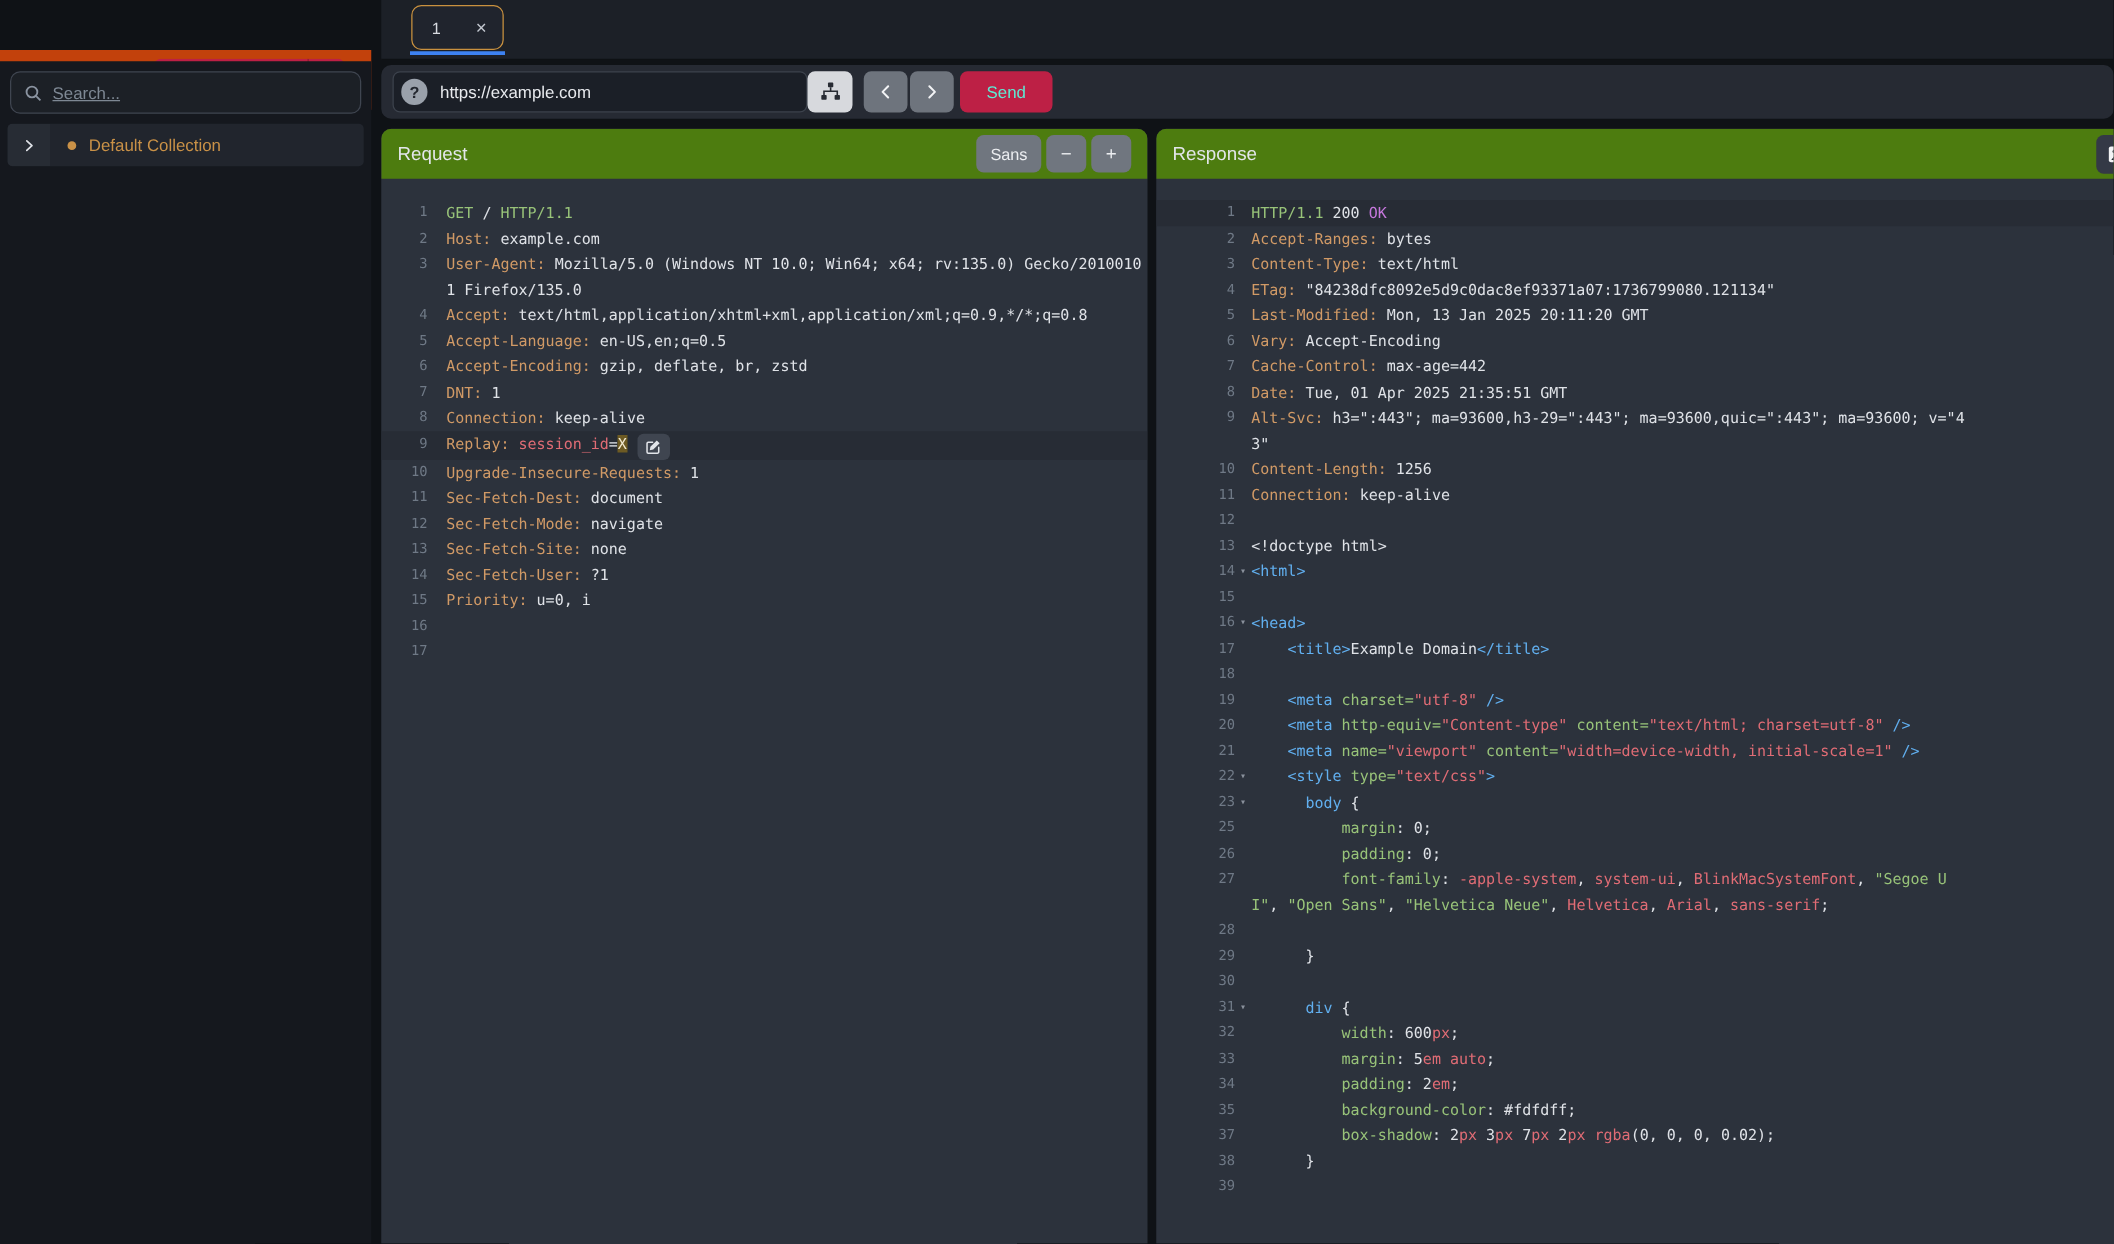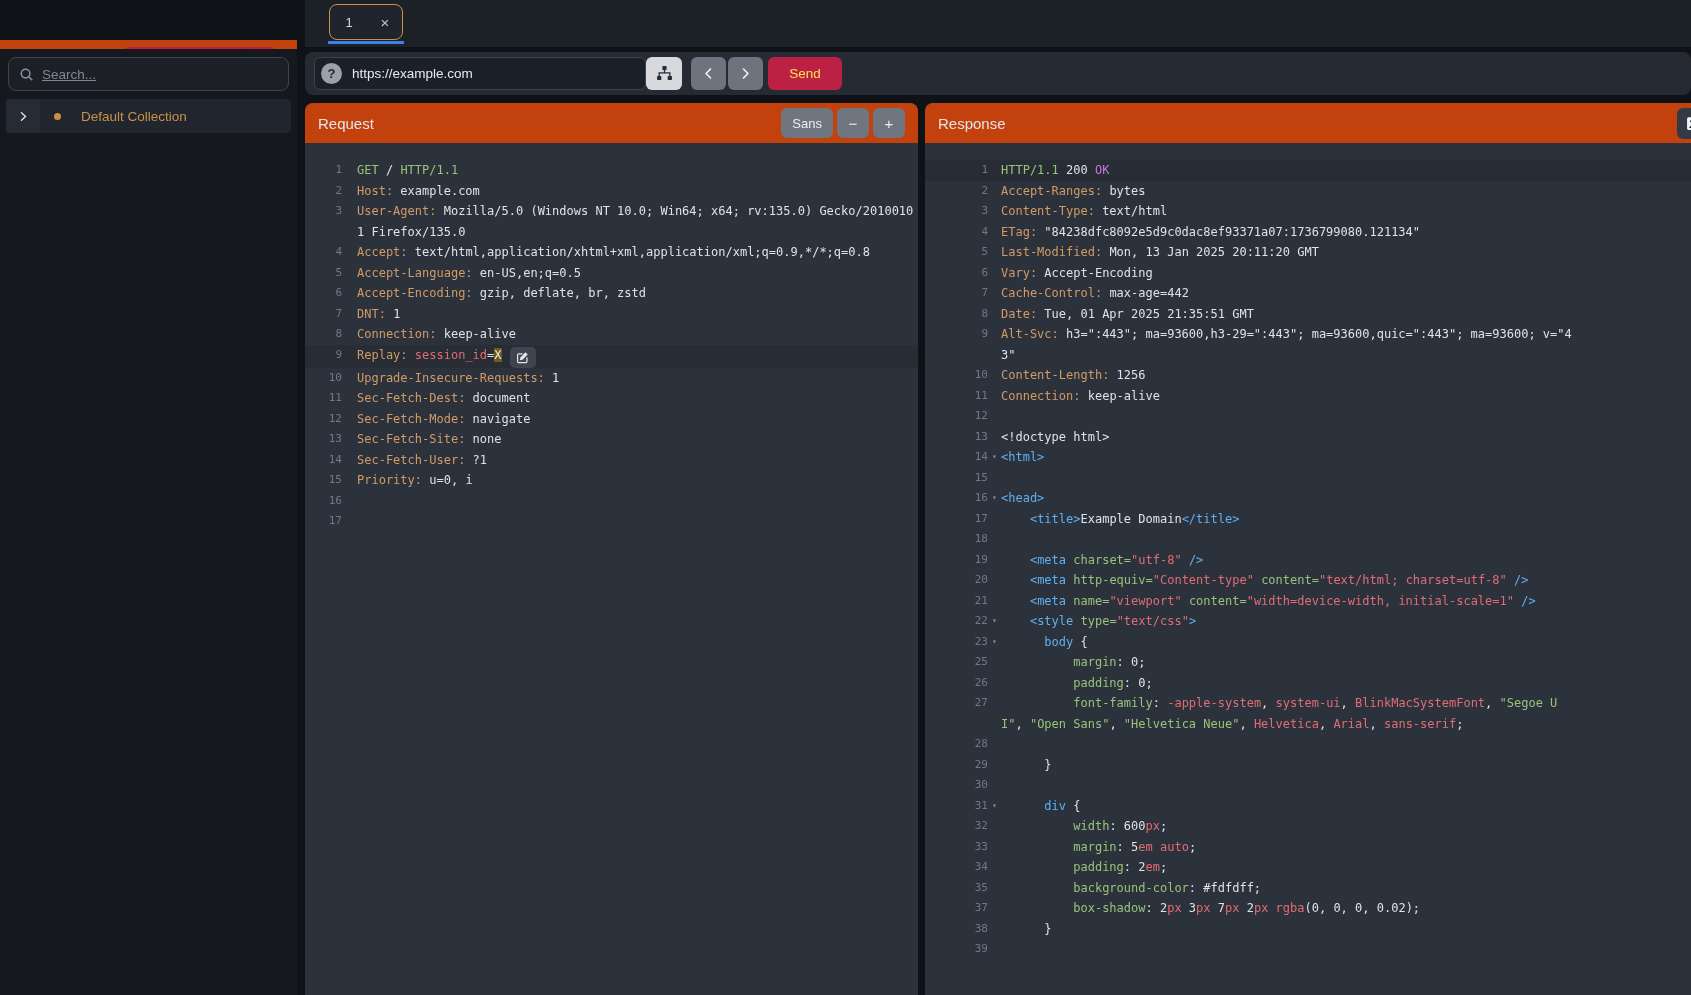--- a/index.html
+++ b/index.html
@@ -14,48 +14,48 @@
   .ns-main { background:#bd2045; color:#fff; font-size:13.5px; display:flex; align-items:center; gap:7px; padding:0 14px; }
   .ns-plus { font-size:16px; line-height:1; }
   .ns-arrow { background:#bd2045; border-left:1px solid #8f1834; color:#fff; width:30px; display:flex; align-items:center; justify-content:center; font-size:11px; }
 
   
   .sidebar { position:absolute; left:0; top:49px; width:297px; height:946px; background:#15181e; }
   .search-box { position:absolute; left:8px; top:8px; width:281px; height:34px; background:#1c2026; border:1px solid #3f4550; border-radius:8px; display:flex; align-items:center; gap:8px; padding:0 10px; }
   .search-ph { color:#7e8894; font-size:13.5px;text-decoration:underline; }
   .collection-row { position:absolute; left:6px; top:50px; width:285px; height:34px; background:#21252d; border-radius:4px; display:flex; align-items:stretch; overflow:hidden; cursor:pointer; }
   .coll-chevron { width:34px; background:#272c34; display:flex; align-items:center; justify-content:center; }
-  .coll-body { display:flex; align-items:center; gap:20px; padding-left:14px; }
+  .coll-body { display:flex; align-items:center; gap:10px; padding-left:14px; }
   .coll-dot { width:7px; height:7px; border-radius:50%; background:#c99147; }
   .coll-label { color:#c99147; font-size:13.5px; }
 
   
   .tabstrip { position:absolute; left:305px; top:0; width:1386px; height:48px; background:#1c2027; border-bottom:1px solid #0e1114; }
   .tab { position:absolute; left:24px; top:4px; width:74px; height:36px; background:#20242d; border:1.5px solid #c9913f; border-radius:8px; display:flex; align-items:center; cursor:pointer; }
   .tab-label { flex:1; text-align:center; font-size:13px; color:#d7dae0; }
   .tab-close { width:34px; text-align:center; color:#c3c8d0; font-size:15px; cursor:pointer; }
   .tab-underline { position:absolute; left:23px; top:41px; width:76px; height:3px; background:#3d82f2; }
 
   
   .urlbar { position:absolute; left:305px; top:52px; width:1386px; height:43px; background:#262a33; border-radius:8px; }
   .url-input { position:absolute; left:9px; top:5px; width:332px; height:33px; background:#1b1f27; border:1px solid #3c424c; border-radius:6px; display:flex; align-items:center; gap:10px; padding:0 6px; }
   .help-circle { width:21px; height:21px; border-radius:50%; background:#9aa1ab; color:#22262e; font-size:13px; font-weight:bold; display:flex; align-items:center; justify-content:center; }
   .url-text { color:#e8eaee; font-size:13.5px; }
   .tool-btn { position:absolute; top:5px; height:33px; border-radius:6px; display:flex; align-items:center; justify-content:center; cursor:pointer; }
   .sitemap-btn { left:341px; width:36px; background:#d7d9dd; }
   .nav-btn { background:#6e747d; width:35px; }
   .back-btn { left:386px; }
   .fwd-btn { left:423px; }
-  .send-btn { left:463px; width:74px; background:#bd2045; color:#fde047; font-size:13.5px; }
+  .send-btn { left:463px; width:74px; background:#bd2045; color:#5eead4; font-size:13.5px; }
 
   
   .panel { position:absolute; top:103px; bottom:0; background:#2c323c; border-radius:8px 8px 0 0; overflow:hidden; }
   .panel.request { left:305px; width:613px; }
   .panel.response { left:925px; width:800px; }
-  .panel-header { height:40px; background:#c2410c; display:flex; align-items:center; padding:0 13px;gap:37px; }
+  .panel-header { height:40px; background:#4d7c0f; display:flex; align-items:center; padding:0 13px;gap:37px; }
   .panel-title { font-size:15px; color:#e3e6ea; }
   .ph-actions { margin-left:auto; display:flex; gap:4px; }
   .gray-btn { background:#70767f; color:#eceef1; border:none; border-radius:6px; height:30px; font-size:13px; padding:0 11px; display:flex; align-items:center; justify-content:center; cursor:pointer; font-family:"Liberation Sans",sans-serif; }
   .sq { width:32px; font-size:15px; }
   .img-btn { background:#343946; width:35px; height:31px; border-radius:6px; display:flex; align-items:center; justify-content:center; cursor:pointer; border:none; }
 
   
   .editor { position:absolute; top:40px; left:0; right:0; bottom:0; overflow:hidden; font-family:"DejaVu Sans Mono", monospace; font-size:12px; padding-top:17px; }
   .crow { display:flex; line-height:20.5px; min-height:20.5px; }
   .crow.active { background:#272c35; }

